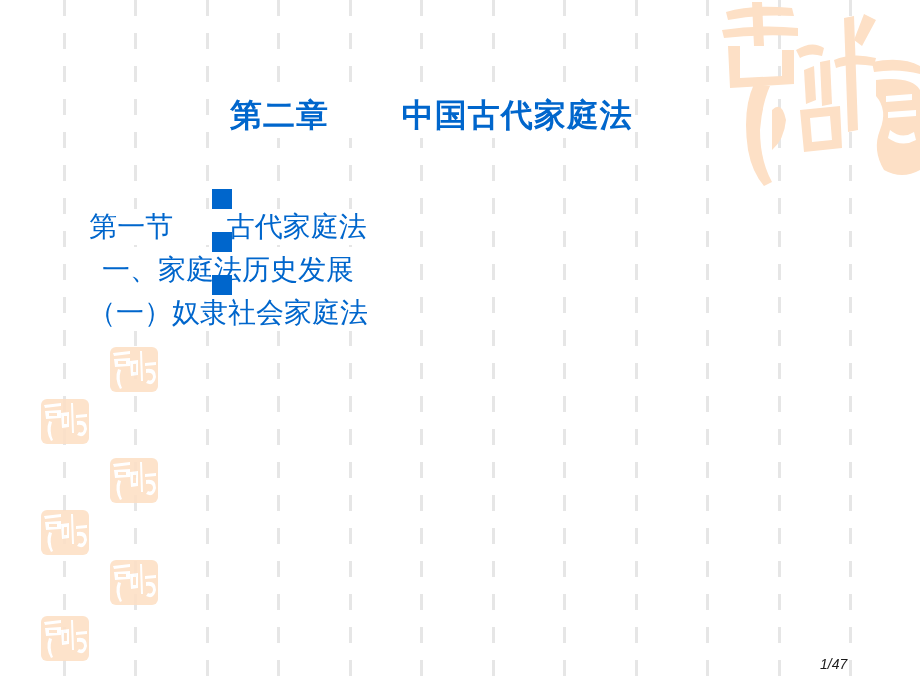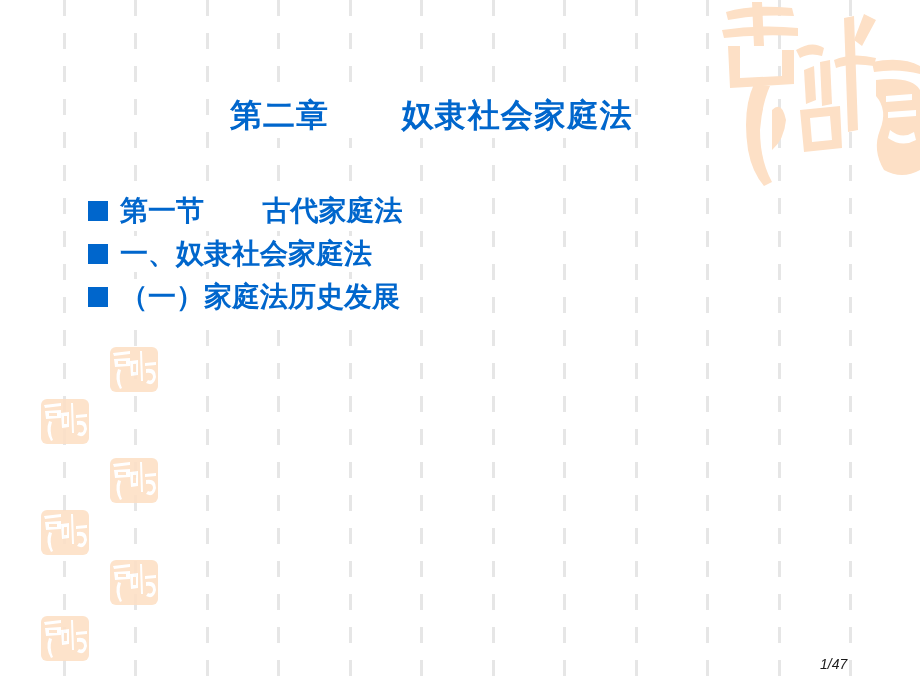--- a/index.html
+++ b/index.html
@@ -4,21 +4,21 @@
 <style>
   html, body { margin:0; padding:0; }
   body { width:920px; height:690px; position:relative; overflow:hidden; background:#ffffff;
          font-family:"DejaVu Sans", "Liberation Sans", sans-serif; }
   .dash-col { position:absolute; top:0; width:3px; height:690px;
     background: repeating-linear-gradient(to bottom, #e6e6e6 0px, #e6e6e6 16px, transparent 16px, transparent 33px);
     background-position: 0 0; }
   .title { position:absolute; left:228px; top:92px; color:#0066cc; font-size:32px; font-weight:bold;
     letter-spacing:1px; white-space:pre; background:#fff; line-height:46px; padding:0 2px; }
   .bullets { position:absolute; left:88px; top:189px; }
-  .bullet { display:flex; align-items:center; height:43px; color:#0066cc; font-size:28px; font-weight:bold; white-space:pre; }
+  .bullet { display:flex; align-items:center; height:43px; color:#0066cc; font-size:28px; font-weight:normal; white-space:pre;flex-direction:column; }
   .bullet .sq { width:20px; height:20px; background:#0066cc; margin-right:12px; flex:none; }
   .bullet .txt { background:#fff; line-height:36px; }
   .seal { position:absolute; width:48px; height:45px; background:#fde0c6; border-radius:6px; opacity:0.9; overflow:hidden; }
   .seal svg { width:100%; height:100%; display:block; }
   .big-seal { position:absolute; left:712px; top:0px; width:208px; height:190px; }
   .page-num { position:absolute; left:820px; top:656px; font-family:"Liberation Sans", sans-serif; font-size:14px; color:#1a1a1a;font-style:italic; }
 </style>
 </head>
 <body>
 
@@ -57,34 +57,34 @@
         <path d="M164 80 Q200 76 208 90 L208 170 Q190 180 172 170 Q160 150 168 130 Q176 110 164 96 Z"></path>
       </g>
       <g fill="#ffffff">
         <path d="M174 96 L200 94 L200 100 L174 102 Z"></path>
         <path d="M176 112 L204 110 L204 116 L176 118 Z"></path>
         <path d="M178 130 Q190 140 202 132 L204 140 Q190 148 176 138 Z"></path>
       </g>
     </svg>
   </div>
 
-  <div class="title">第二章      奴隶社会家庭法</div>
+  <div class="title">第二章      中国古代家庭法</div>
 
   <div class="bullets">
     <div class="bullet">
       <span class="sq"></span>
       <span class="txt">第一节      古代家庭法</span>
     </div>
     <div class="bullet">
       <span class="sq"></span>
-      <span class="txt">一、奴隶社会家庭法</span>
+      <span class="txt">一、家庭法历史发展</span>
     </div>
     <div class="bullet">
       <span class="sq"></span>
-      <span class="txt">（一）家庭法历史发展</span>
+      <span class="txt">（一）奴隶社会家庭法</span>
     </div>
   </div>
 
   <div class="seal" style="left:110px;top:347px">
       <svg viewBox="0 0 48 45">
         <g fill="#fff">
           <path d="M3 6 L20 4 L20 7 L4 9Z"></path>
           <path d="M4 12 L20 11 L20 19 L5 20Z M8 14 L8 17 L16 17 L16 14Z"></path>
           <path d="M8 22 Q4 32 10 42 L12 41 Q8 32 11 23Z"></path>
           <path d="M20 14 L28 13 L28 28 L21 29Z M23 17 L23 25 L26 25 L26 17Z"></path>

